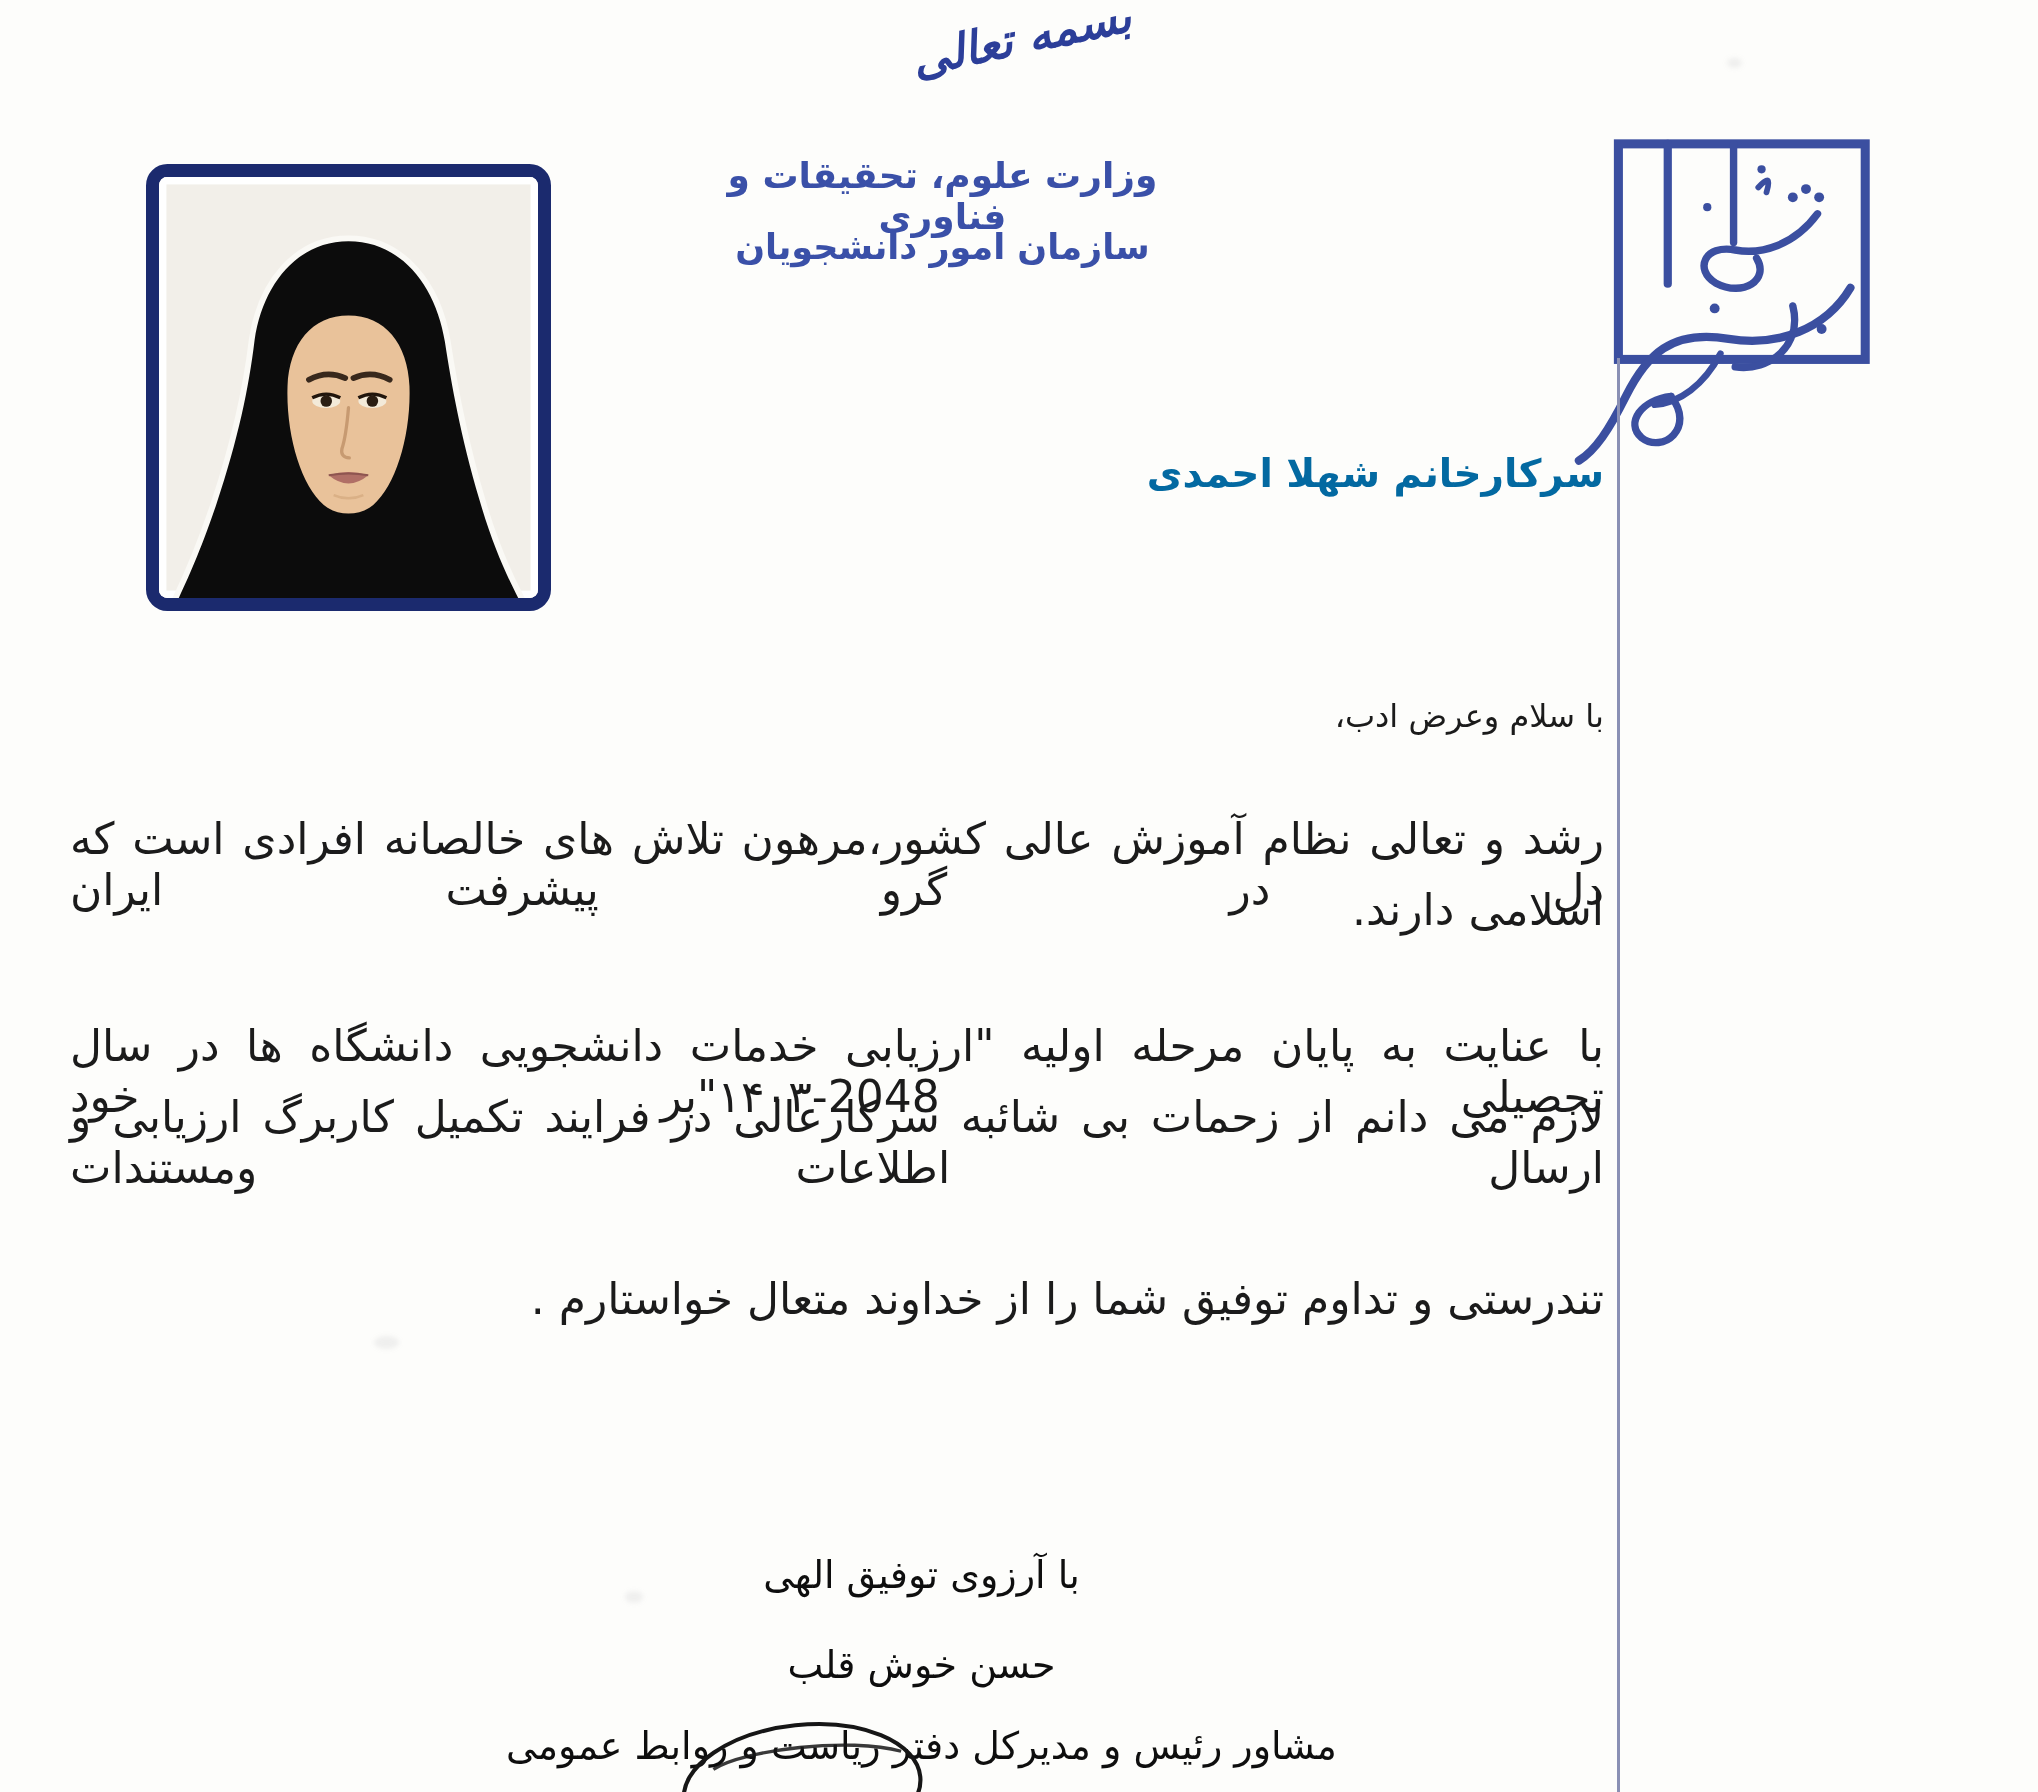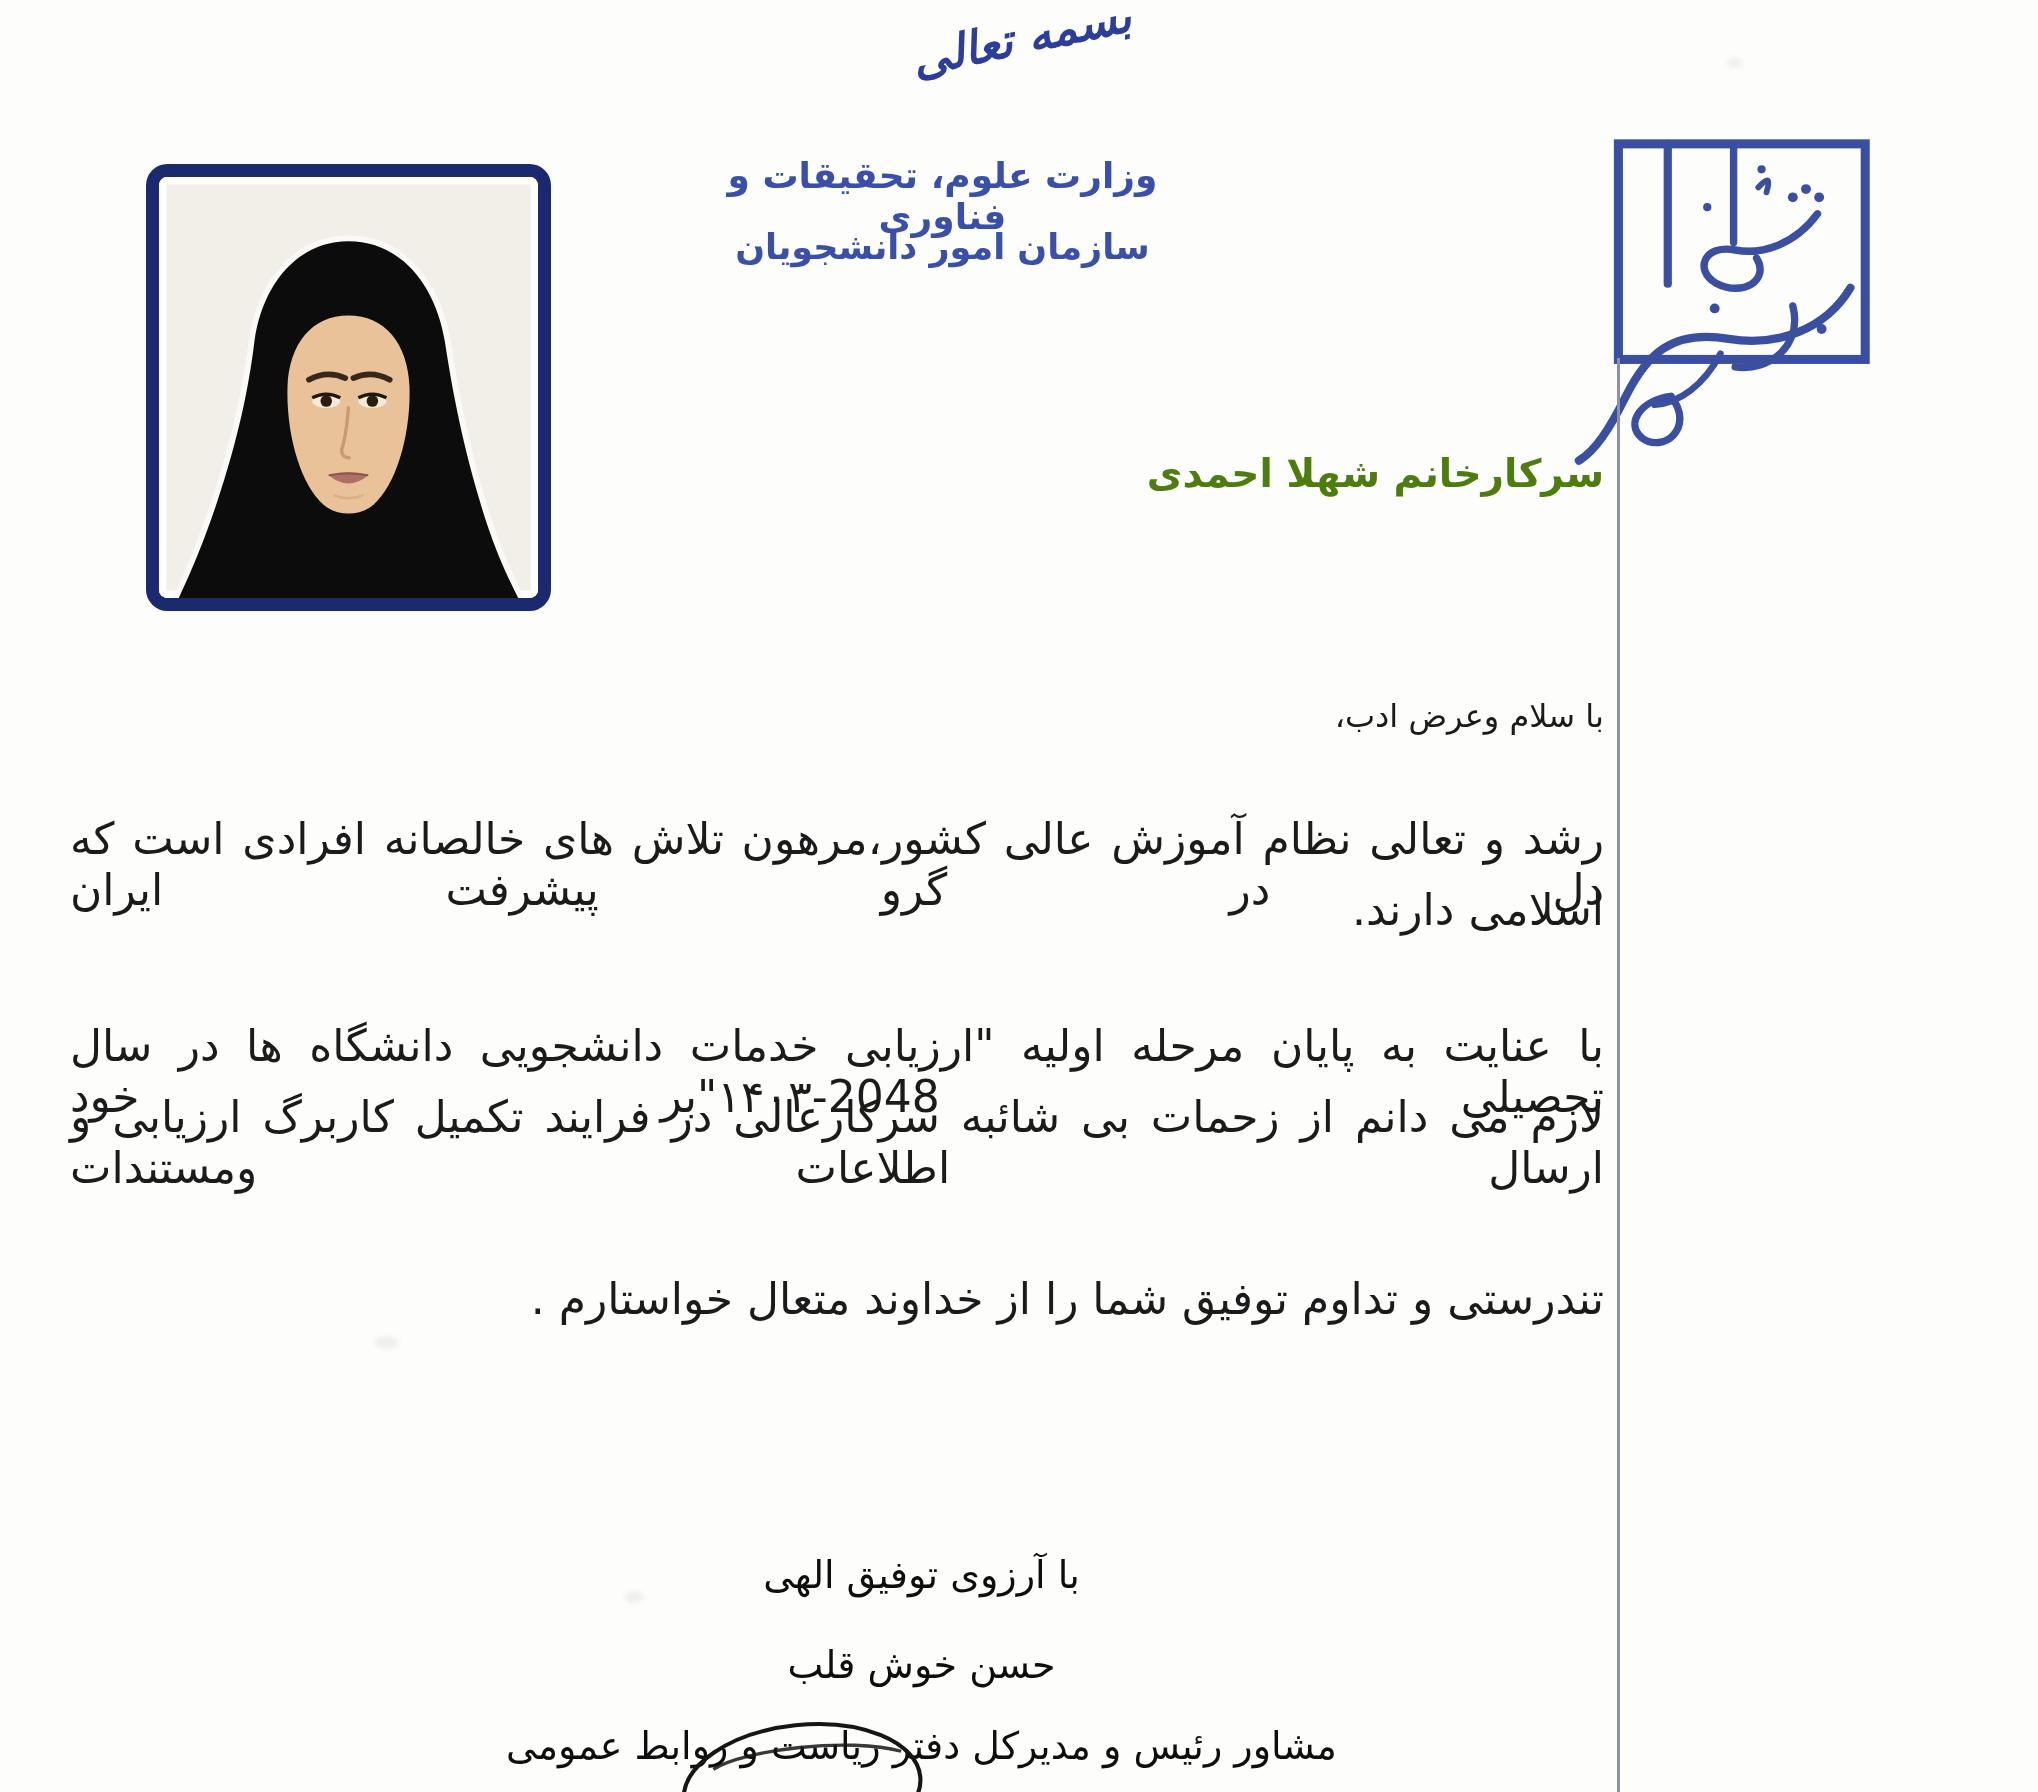--- a/index.html
+++ b/index.html
@@ -36,21 +36,21 @@
   }
   .photo svg{display:block;width:100%;height:100%;}
   .vrule{
     position:absolute;left:1617px;top:358px;width:2.5px;height:1435px;
     background:var(--rule-color);
   }
   .txt{position:absolute;direction:rtl;color:var(--ink);}
   .r{right:435px;white-space:nowrap;text-align:right;}
   .full{right:435px;left:70px;text-align:justify;text-align-last:justify;}
   .body-line{font-size:44px;}
-  .recip{font-size:39px;font-weight:bold;color:#4d7c0f;}
+  .recip{font-size:39px;font-weight:bold;color:#0369a1;}
   .sig{
     position:absolute;left:461px;width:921px;text-align:center;direction:rtl;
     font-weight:normal;color:#0e0e0e;font-size:38px;
   }
   .stamp{position:absolute;left:658px;top:1711px;width:329px;height:82px;}
 </style>
 </head>
 <body>
 
 <div class="page">

